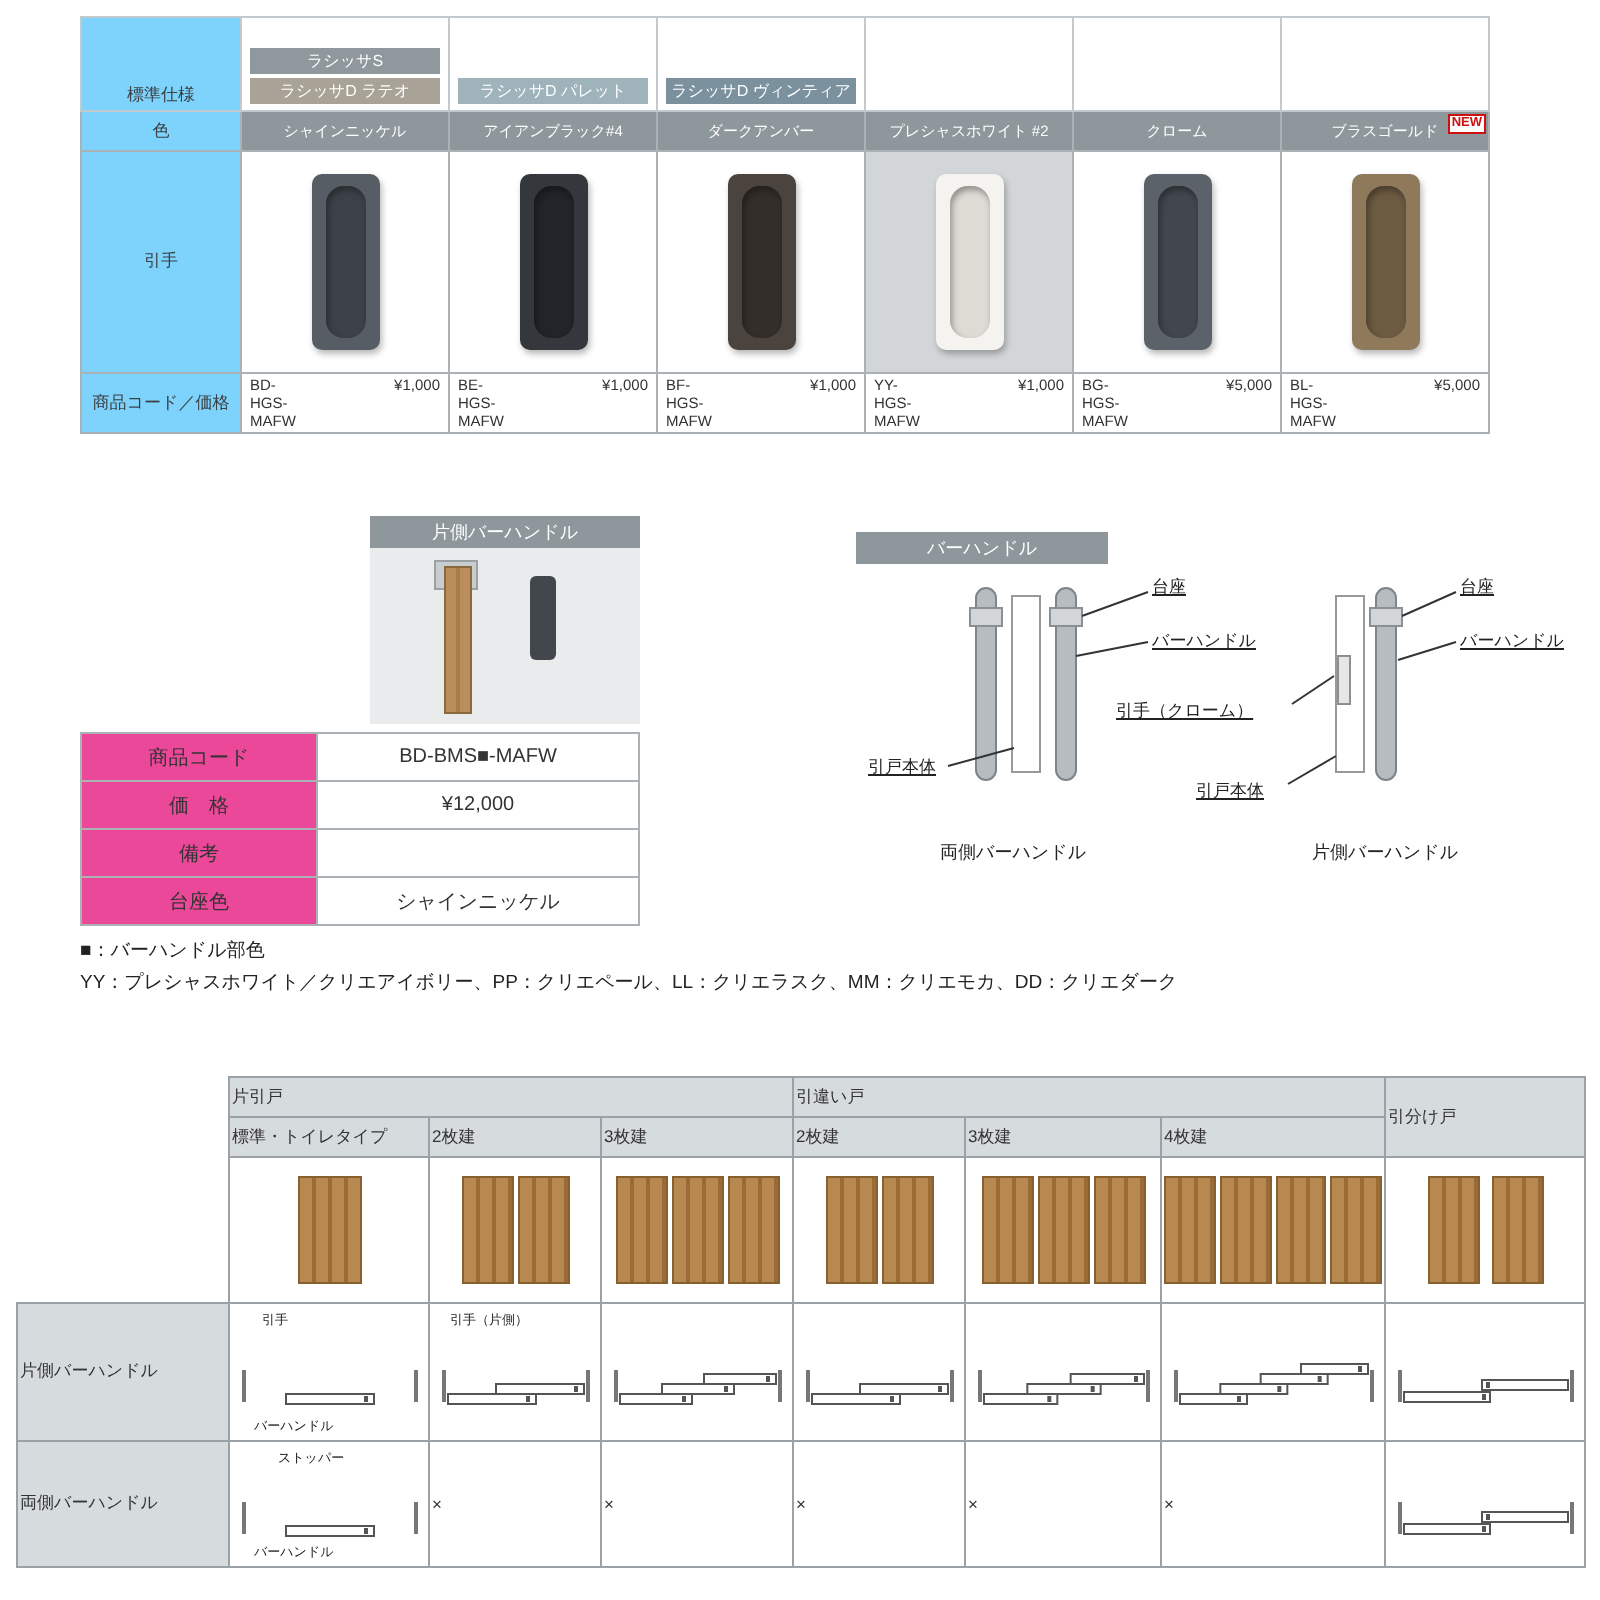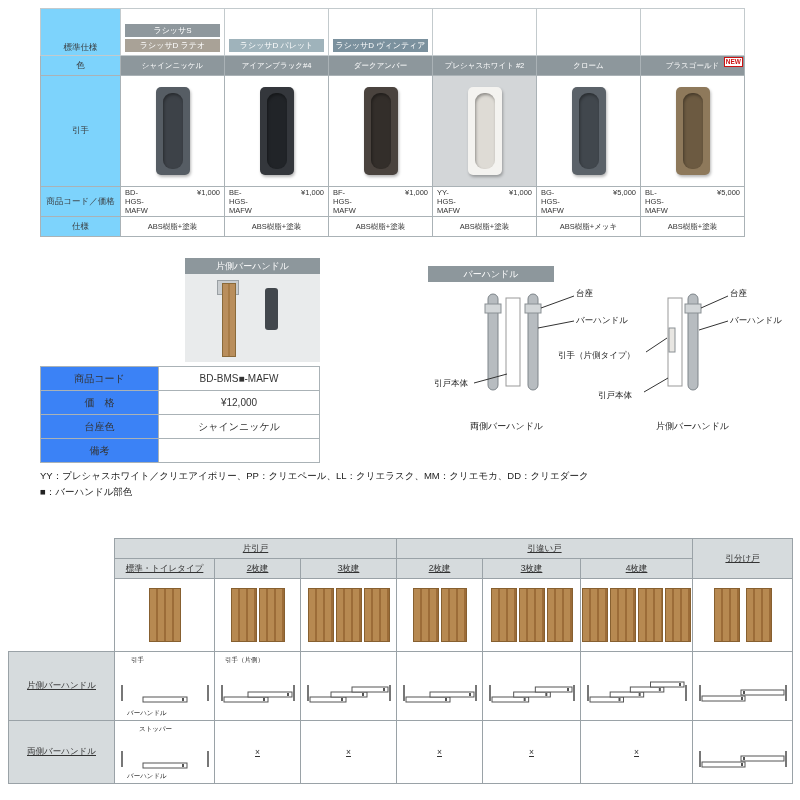--- a/index.html
+++ b/index.html
@@ -33,33 +33,33 @@
   .oh-hdr,.bhd-hdr{position:absolute;height:16px;line-height:16px;color:#fff;
                    font-size:9px;text-align:center;}
   .oh-hdr{left:185px;top:2px;width:135px;}
   .oh-img{position:absolute;left:185px;top:18px;width:135px;height:88px;background:#e9ebec;}
   .ohm-mount{position:absolute;left:32px;top:6px;width:20px;height:13px;background:#c9cdd0;border:1px solid #9aa0a4;}
   .ohm-wood{position:absolute;left:37px;top:9px;width:12px;height:72px;
             background:repeating-linear-gradient(90deg,#b98e5c 0 5px,#a87c47 5px 7px);border:1px solid #8a6a3a;}
   .ohm-pull{position:absolute;left:80px;top:14px;width:13px;height:42px;background:#42474d;border-radius:3px;}
   .oh-table{position:absolute;left:40px;top:110px;width:280px;table-layout:fixed;}
   .oh-table td{border:1px solid #aab2b6;height:21px;font-size:10px;text-align:center;}
-  .oh-table .lbl{width:115px;background:#3b82f6;}
+  .oh-table .lbl{width:115px;background:#ec4899;}
   .bhd-hdr{left:428px;top:10px;width:126px;}
   .bhd{position:absolute;left:428px;top:26px;width:362px;height:180px;}
-  .dl{position:absolute;font-size:8.5px;color:#222;white-space:nowrap;}
+  .dl{position:absolute;font-size:8.5px;color:#222;white-space:nowrap;text-decoration:underline;}
   .cap{position:absolute;font-size:9px;color:#222;top:138px;white-space:nowrap;}
 
   .notes{position:absolute;left:40px;top:468px;font-size:9.5px;line-height:1.7;color:#222;}
 
   .title2{position:absolute;left:10px;top:512px;font-size:12.5px;font-weight:bold;color:#111;}
 
   
   .inst{position:absolute;left:8px;top:538px;table-layout:fixed;width:784px;}
-  .inst td{border:1px solid #9aa2a7;font-size:8.5px;text-align:center;color:#333;overflow:hidden;text-decoration:underline;}
+  .inst td{border:1px solid #9aa2a7;font-size:8.5px;color:#333;overflow:hidden;}
   .inst .blank{border:none;background:#fff;}
   .gh,.ch,.rl{background:#d6dbdd;}
   .h1 td,.h2 td{height:17px;}
   .imgs td{height:70px;vertical-align:middle;}
   .doors{display:flex;justify-content:center;align-items:center;gap:2px;}
   .doors.split{gap:6px;}
   .wp{width:24px;height:52px;border:1px solid #876030;
       background:repeating-linear-gradient(90deg,#b78951 0 6px,#9c6c38 6px 8px);}
   .wp.std{width:30px;}
   .dr1 td{height:66px;} .dr2 td{height:60px;}
@@ -176,29 +176,20 @@
               <span>BG-HGS-MAFW</span>
               <span>¥5,000</span>
             </div>
           </td>
         <td>
             <div class="codewrap">
               <span>BL-HGS-MAFW</span>
               <span>¥5,000</span>
             </div>
           </td>
-      </tr>
-      <tr class="r-mat">
-        <td class="lbl">仕様</td>
-        <td>ABS樹脂+塗装</td>
-        <td>ABS樹脂+塗装</td>
-        <td>ABS樹脂+塗装</td>
-        <td>ABS樹脂+塗装</td>
-        <td>ABS樹脂+メッキ</td>
-        <td>ABS樹脂+塗装</td>
       </tr>
     </tbody>
   </table>
 
   <div class="mid">
     <div class="oh-hdr" style="background: rgb(141, 151, 156);">片側バーハンドル</div>
     <div class="oh-img">
       <div class="ohm-mount"></div>
       <div class="ohm-wood"></div>
       <div class="ohm-pull"></div>
@@ -207,26 +198,26 @@
       <tbody>
         <tr>
             <td class="lbl">商品コード</td>
             <td>BD-BMS■-MAFW</td>
           </tr>
         <tr>
             <td class="lbl">価　格</td>
             <td>¥12,000</td>
           </tr>
         <tr>
+            <td class="lbl">備考</td>
+            <td></td>
+          </tr>
+        <tr>
             <td class="lbl">台座色</td>
             <td>シャインニッケル</td>
-          </tr>
-        <tr>
-            <td class="lbl">備考</td>
-            <td></td>
           </tr>
       </tbody>
     </table>
 
     <div class="bhd-hdr" style="background: rgb(141, 151, 156);">バーハンドル</div>
     <div class="bhd">
       <svg width="360" height="132">
         <rect x="78" y="16" width="14" height="88" fill="#ffffff" stroke="#999999"></rect>
         <rect x="60" y="12" width="10" height="96" rx="5" fill="#b7bcc0" stroke="#7e858a"></rect>
         <rect x="100" y="12" width="10" height="96" rx="5" fill="#b7bcc0" stroke="#7e858a"></rect>
@@ -242,30 +233,30 @@
         <line x1="273" y1="26" x2="300" y2="14" stroke="#333333" stroke-width="1"></line>
         <line x1="271" y1="48" x2="300" y2="39" stroke="#333333" stroke-width="1"></line>
         <line x1="239" y1="56" x2="218" y2="70" stroke="#333333" stroke-width="1"></line>
         <line x1="240" y1="96" x2="216" y2="110" stroke="#333333" stroke-width="1"></line>
       </svg>
       <span class="dl" style="left:148px;top:6px">台座</span>
       <span class="dl" style="left:148px;top:33px">バーハンドル</span>
       <span class="dl" style="left:6px;top:96px">引戸本体</span>
       <span class="dl" style="left:302px;top:6px">台座</span>
       <span class="dl" style="left:302px;top:33px">バーハンドル</span>
-      <span class="dl" style="left:130px;top:68px">引手（片側タイプ）</span>
+      <span class="dl" style="left:130px;top:68px">引手（クローム）</span>
       <span class="dl" style="left:170px;top:108px">引戸本体</span>
       <span class="cap" style="left:42px">両側バーハンドル</span>
       <span class="cap" style="left:228px">片側バーハンドル</span>
     </div>
   </div>
 
   <div class="notes">
+    <div>■：バーハンドル部色</div>
     <div>YY：プレシャスホワイト／クリエアイボリー、PP：クリエペール、LL：クリエラスク、MM：クリエモカ、DD：クリエダーク</div>
-    <div>■：バーハンドル部色</div>
   </div>
 
 
   <table class="inst">
     <colgroup>
       <col style="width:106px">
         <col style="width:100px">
         <col style="width:86px">
         <col style="width:96px">
       <col style="width:86px">

